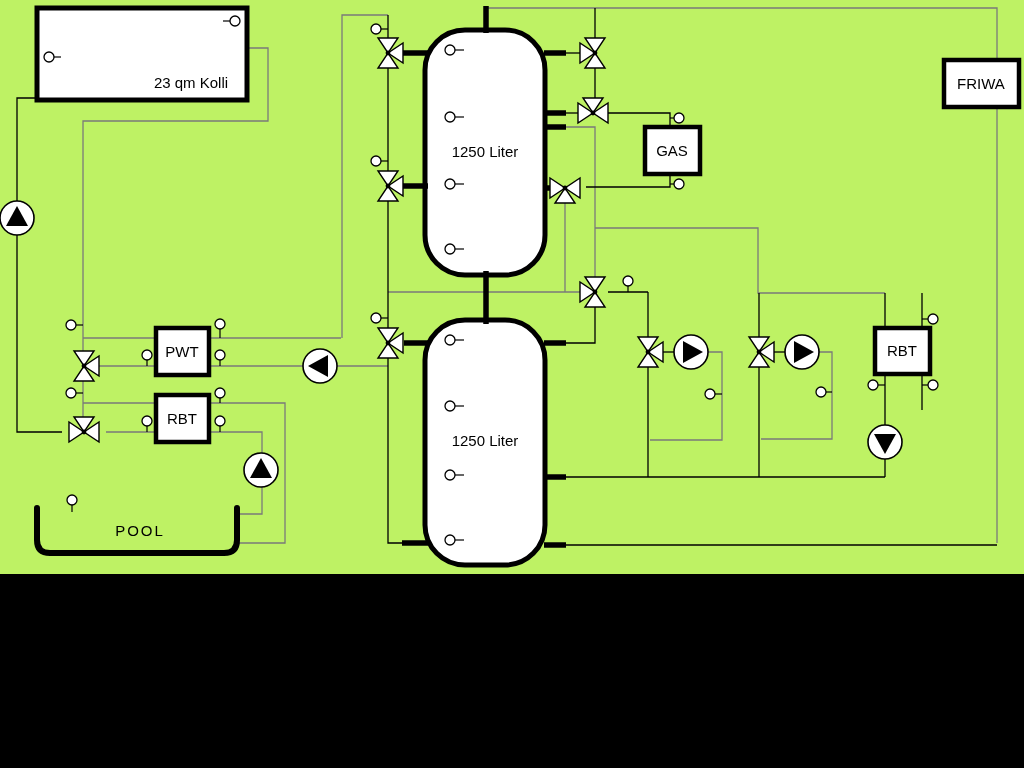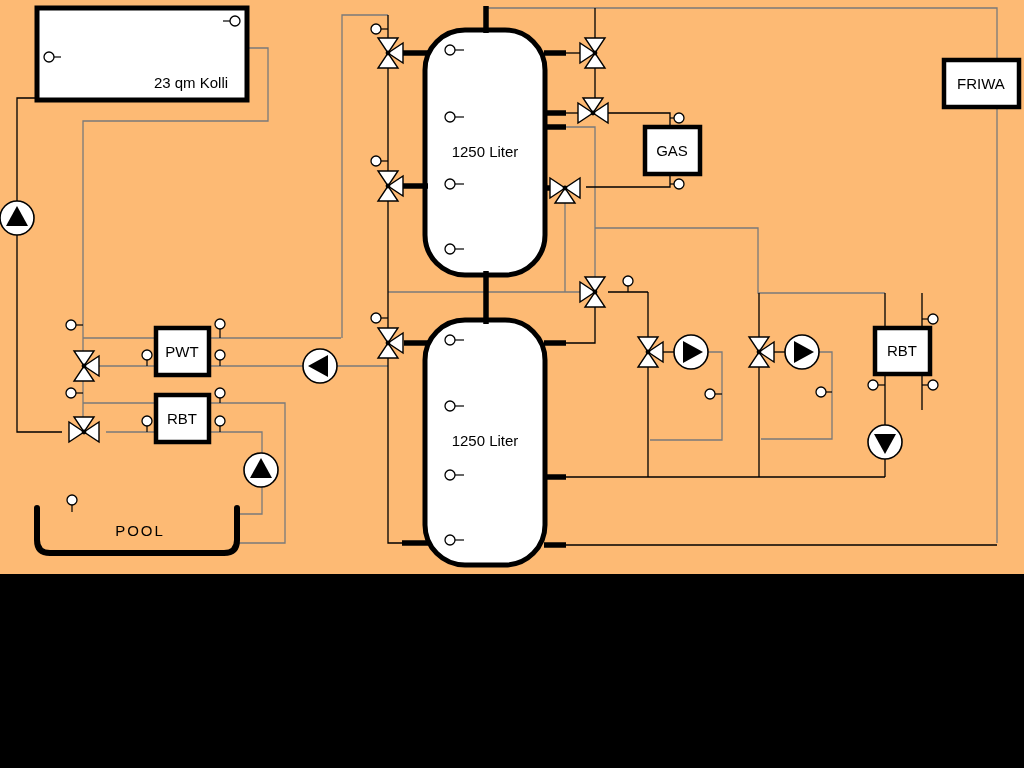--- a/index.html
+++ b/index.html
@@ -1,16 +1,16 @@
 <!DOCTYPE html>
 <html><head>
 <meta charset="utf-8">
 <style>
   html,body{margin:0;padding:0;background:#fff;}
-  #stage{position:relative;width:1024px;height:768px;background:#fdba74;overflow:hidden;
+  #stage{position:relative;width:1024px;height:768px;background:#bef264;overflow:hidden;
          font-family:"Liberation Sans", sans-serif;}
   svg{position:absolute;left:0;top:0;}
   svg text{font-family:"Liberation Sans", sans-serif;fill:#000;}
 </style>
 </head>
 <body>
 
 <div id="stage">
   <svg id="scheme" width="1024" height="768" viewBox="0 0 1024 768">
       <polyline points="247,48 268,48 268,121 83,121 83,418" fill="none" stroke="#7a7a7a" stroke-width="1.3"></polyline>

